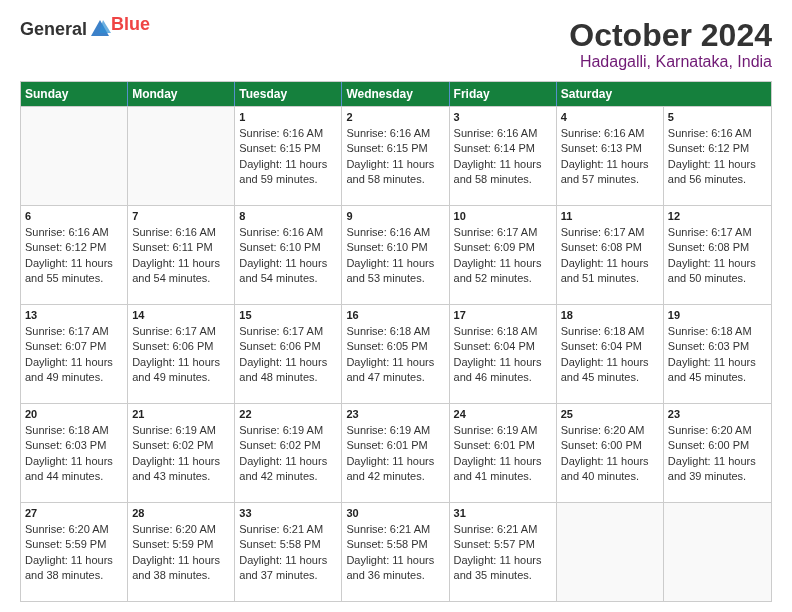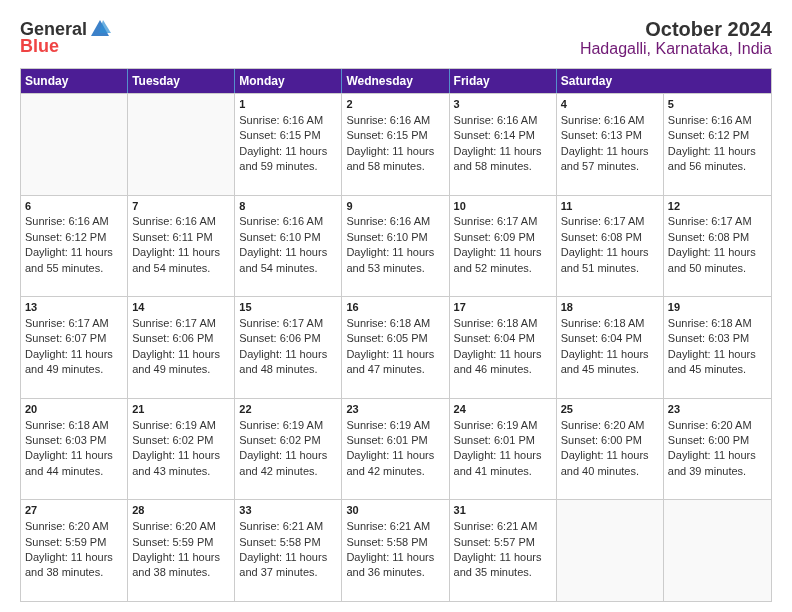--- a/index.html
+++ b/index.html
@@ -18,55 +18,54 @@
       flex-direction: column;
     }
     .header {
       display: flex;
       justify-content: space-between;
       align-items: flex-start;
       margin-bottom: 10px;
     }
     .logo {
       display: flex;
-      flex-direction: column;
       align-items: flex-start;
     }
     .logo-text {
       display: flex;
       align-items: center;
     }
     .logo-icon {
       width: 22px;
       height: 22px;
       margin-left: 2px;
     }
     .title-block {
       text-align: right;
     }
     .month-title {
-      font-size: 20px;
+      font-size: 32px;
       font-weight: bold;
       color: #333;
       line-height: 1.1;
     }
     .location-title {
       font-size: 16px;
       color: #701a75;
     }
     .calendar {
       flex: 1;
       display: flex;
       flex-direction: column;
       border: 1px solid #ccc;
     }
     .cal-header {
       display: grid;
       grid-template-columns: repeat(7, 1fr);
-      background: #4c1d95;
+      background: #15803d;
     }
     .cal-header-cell {
       color: #fff;
       font-size: 12px;
       font-weight: bold;
       padding: 5px 4px;
       text-align: left;
       border-right: 1px solid #5590cc;
     }
     .cal-header-cell:last-child { border-right: none; }
@@ -122,22 +121,22 @@
     </div>
     <div class="title-block">
       <div class="month-title">October 2024</div>
       <div class="location-title">Hadagalli, Karnataka, India</div>
     </div>
   </div>
 
   <div class="calendar">
     <div class="cal-header">
       <div class="cal-header-cell">Sunday</div>
+      <div class="cal-header-cell">Monday</div>
       <div class="cal-header-cell">Tuesday</div>
-      <div class="cal-header-cell">Monday</div>
       <div class="cal-header-cell">Wednesday</div>
       <div class="cal-header-cell">Friday</div>
       <div class="cal-header-cell">Saturday</div>
     </div>
     <div class="cal-body" id="cal-body">
     <div class="cal-row">
           <div class="cal-cell empty"></div>
           <div class="cal-cell empty"></div>
           <div class="cal-cell">
             <span class="day-num">1</span>

